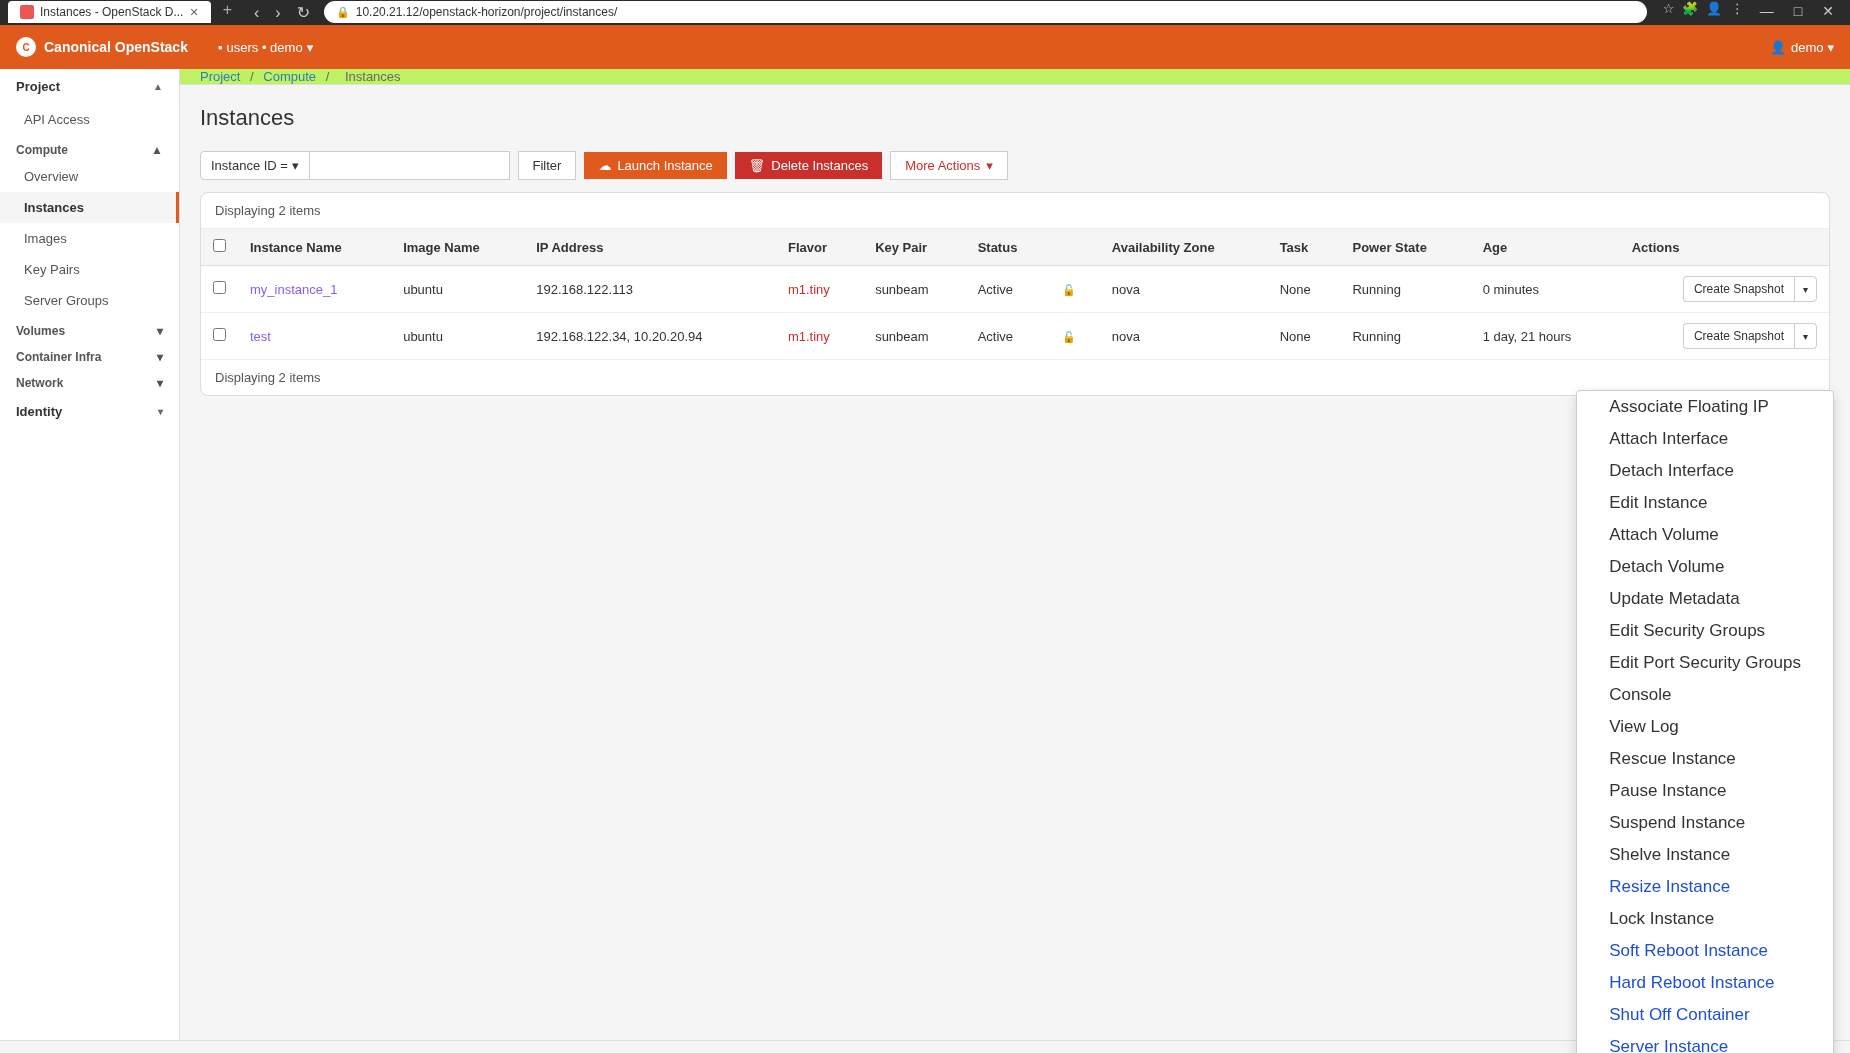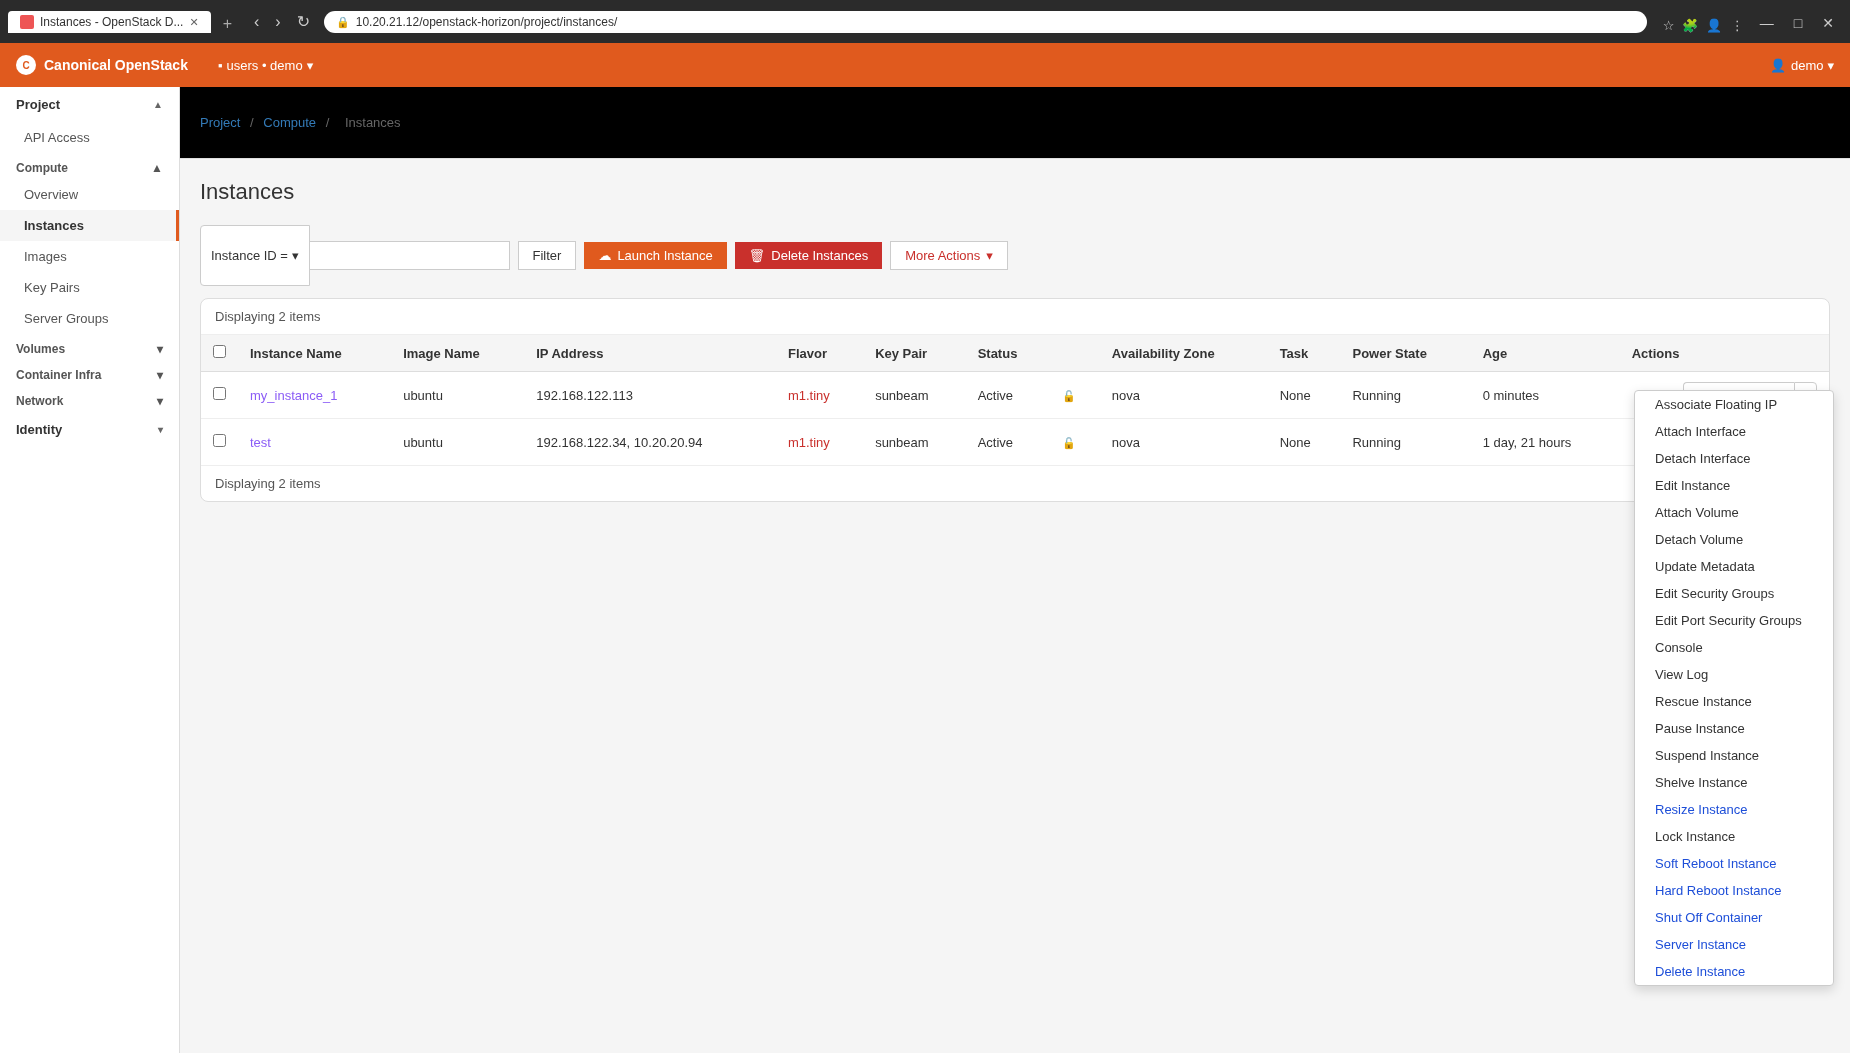--- a/index.html
+++ b/index.html
@@ -1,23 +1,23 @@
 <!DOCTYPE html>
 <html><head>
   <meta charset="utf-8">
   <style>
     * { box-sizing: border-box; margin: 0; padding: 0; }
     body { font-family: 'Helvetica Neue', Arial, sans-serif; font-size: 13px; background: #f5f5f5; color: #333; }
 
     
     .browser-chrome {
       background: #2b2b2b;
-      padding: 10px 8px;
-      display: flex;
-      align-items: flex-end;
+      padding: 1px 8px;
+      display: flex;
+      align-items: flex-start;
       gap: 8px;
     }
     .browser-tab {
       background: #fff;
       border-radius: 4px 4px 0 0;
       padding: 4px 12px;
       font-size: 12px;
       display: flex;
       align-items: center;
       gap: 6px;
@@ -169,22 +169,22 @@
     
     .content-area {
       flex: 1;
       padding: 0;
       overflow-y: auto;
       background: #f5f5f5;
     }
 
     
     .breadcrumb {
-      background: #000000;
-      padding: 28px 20px;
+      background: #bef264;
+      padding: 0 20px;
       font-size: 13px;
       color: #666;
       border-bottom: 1px solid #e0e0e0;
     }
     .breadcrumb a { color: #337ab7; text-decoration: none; }
     .breadcrumb span { margin: 0 6px; }
 
     
     .page-content { padding: 20px; }
     .page-title {
@@ -202,21 +202,21 @@
       margin-bottom: 12px;
     }
     .filter-group {
       display: flex;
       align-items: center;
       gap: 0;
     }
     .filter-select {
       border: 1px solid #ccc;
       border-radius: 4px 0 0 4px;
-      padding: 22px 10px;
+      padding: 6px 10px;
       font-size: 13px;
       background: #fff;
       cursor: pointer;
       display: flex;
       align-items: center;
       gap: 4px;
     }
     .filter-input {
       border: 1px solid #ccc;
       border-left: none;
@@ -339,22 +339,22 @@
       right: 16px;
       top: 390px;
       background: #fff;
       border: 1px solid #ccc;
       border-radius: 4px;
       box-shadow: 0 4px 12px rgba(0,0,0,0.15);
       min-width: 200px;
       z-index: 1000;
     }
     .dropdown-item {
-      padding: 6px 20px;
-      font-size: 13px;
+      padding: 6px 32px;
+      font-size: 17px;
       color: #333;
       cursor: pointer;
       display: block;
     }
     .dropdown-item.danger { color: #1d4ed8; }
   </style>
 </head>
 <body>
 
 <div class="browser-chrome">

